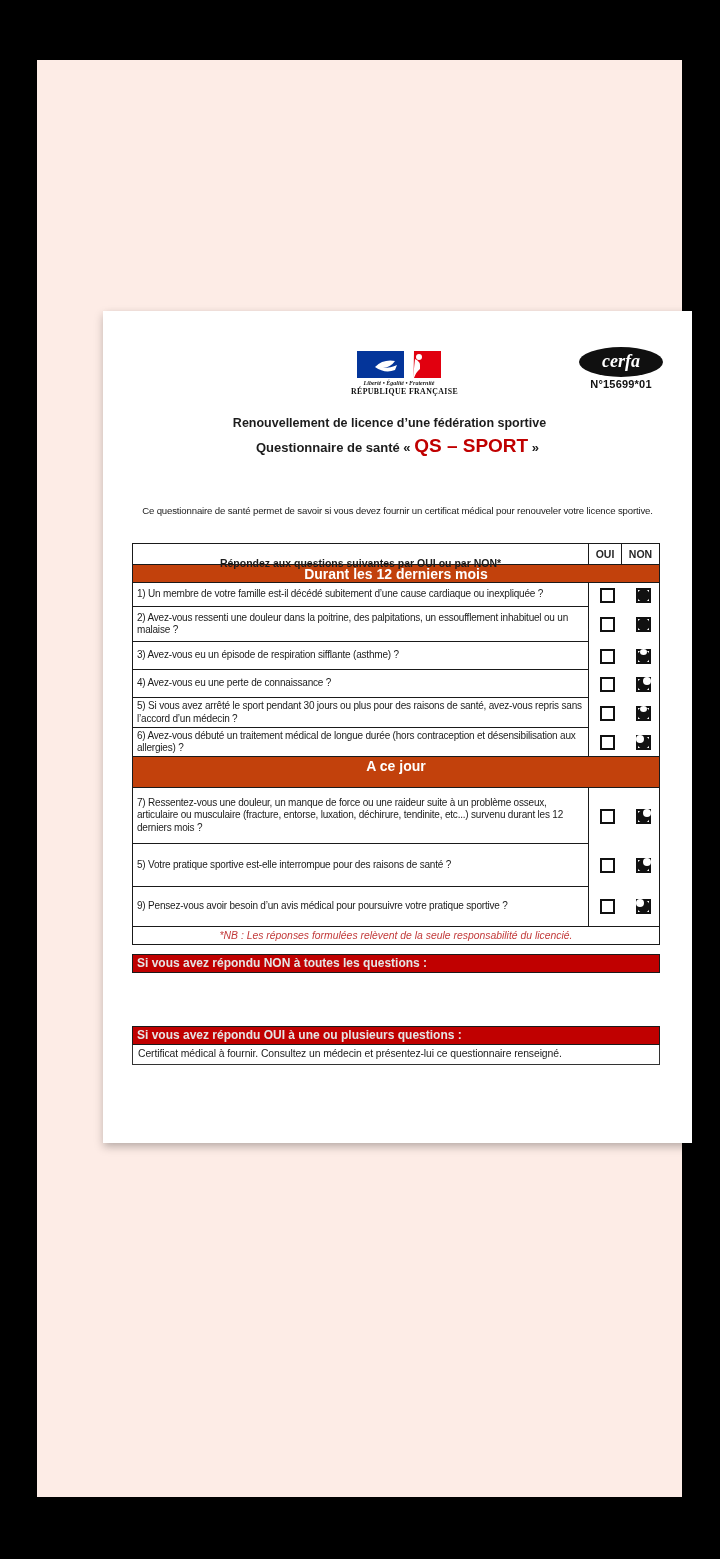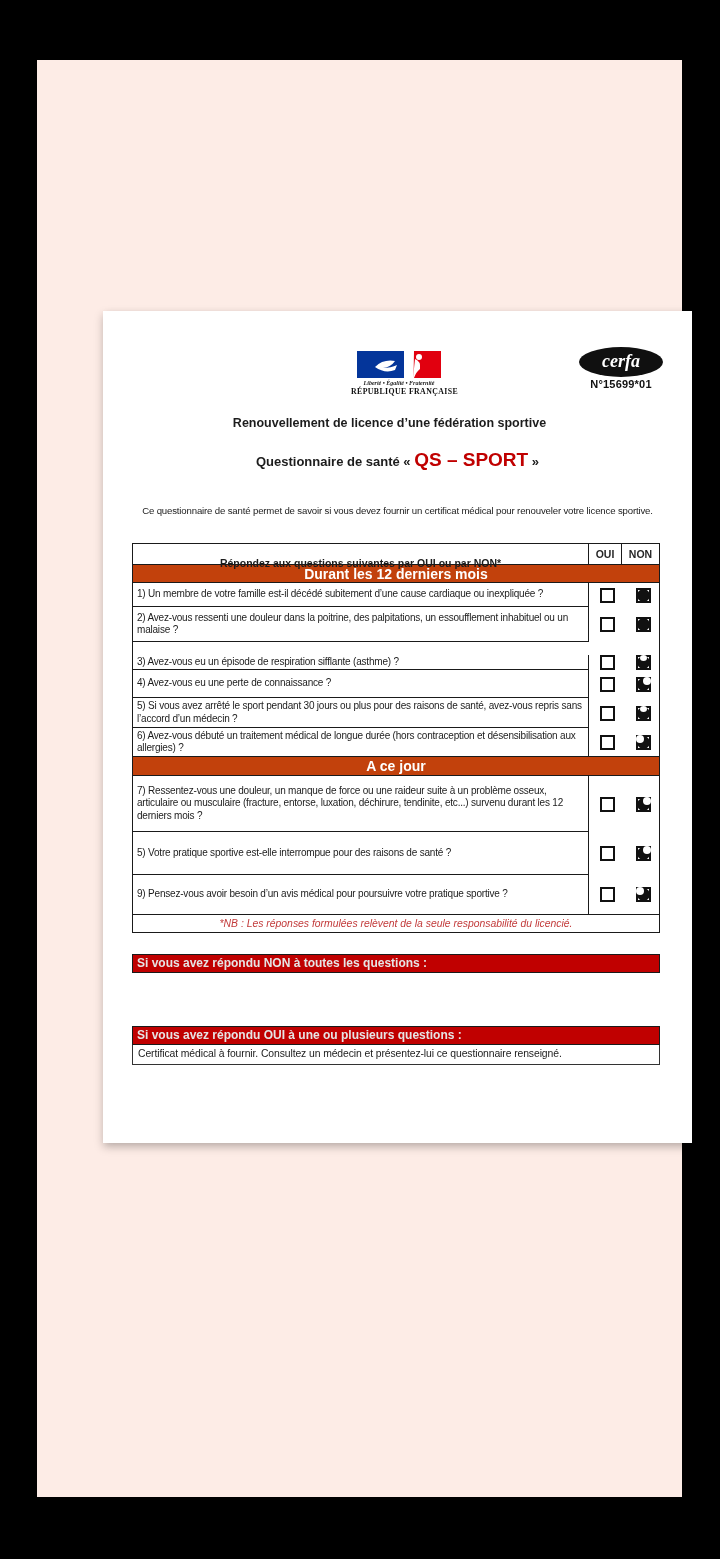--- a/index.html
+++ b/index.html
@@ -16,21 +16,21 @@
   .motto { font-family:"Liberation Serif","DejaVu Serif",serif; font-style:italic; font-weight:bold; font-size:6px; white-space:nowrap; color:#222; }
   .republic { font-family:"Liberation Serif","DejaVu Serif",serif; font-weight:bold; font-size:7.8px; letter-spacing:.4px; white-space:nowrap; color:#111; margin-top:1px; }
   .cerfa { position:absolute; left:473px; top:36px; width:90px; text-align:center; }
   .cerfa-oval { width:84px; height:30px; margin:0 auto; background:#101010; border-radius:50%;
                 color:#fff; font-family:"Liberation Serif","DejaVu Serif",serif; font-style:italic; font-weight:bold;
                 font-size:18px; line-height:28px; }
   .cerfa-number { font-size:11px; font-weight:bold; color:#111; margin-top:1px; letter-spacing:.2px; }
 
   
   .title1 { position:absolute; top:105px; left:0; right:16px; text-align:center; font-weight:bold; font-size:12.5px; color:#1c1c1c; }
-  .title2 { position:absolute; top:138px; left:0; right:0; text-align:center; font-weight:bold; font-size:13px; color:#1c1c1c; }
+  .title2 { position:absolute; top:124px; left:0; right:0; text-align:center; font-weight:bold; font-size:13px; color:#1c1c1c; }
   .title2 .qs { font-size:19px; color:#c00000; }
   .intro { position:absolute; top:194px; left:0; right:0; text-align:center; font-size:9.6px; letter-spacing:-0.15px; white-space:nowrap; color:#222; }
 
   
   .qtable { position:absolute; top:232px; left:29px; width:528px; border:1px solid #1a1a1a; background:#fff; }
   .trow { display:flex; align-items:stretch; }
   .qcell { flex:1 1 auto; display:flex; align-items:center; padding:1px 4px; font-size:10px; letter-spacing:-0.2px; line-height:1.22; color:#1c1c1c; }
   .qcell.bordered { border-bottom:1px solid #1a1a1a; }
   .ccell { flex:0 0 71px; border-left:1px solid #1a1a1a; display:flex; align-items:center; }
   .cb { position:relative; display:inline-block; width:15px; height:15px; border:2px solid #111; background:#fff; }
@@ -41,23 +41,23 @@
   .cb.checked.m-tr::after { content:""; position:absolute; width:8px; height:8px; border-radius:50%; background:#fff; top:-2px; right:-2px; }
   .cb.checked.m-tl::after { content:""; position:absolute; width:8px; height:8px; border-radius:50%; background:#fff; top:-2px; left:-2px; }
 
   .hrow { height:20px; }
   .hcell { justify-content:center; font-weight:bold; font-size:10.5px; letter-spacing:0; text-align:center;margin-top:18px; }
   .hcol { flex:0 0 33px; border-left:1px solid #1a1a1a; display:flex; align-items:center; justify-content:center; font-weight:bold; font-size:10.5px; }
   .hcol.non-h { flex:0 0 38px; }
 
   .band { height:19px; background:#c2410c; border-top:1px solid #1a1a1a; border-bottom:1px solid #1a1a1a;
           color:#fff; font-weight:bold; font-size:14px; text-align:center; line-height:18px; }
-  .band.second { height:20px; }
+  .band.second { height:32px; }
 
-  .r-q1 { height:24px; } .r-q2 { height:35px; } .r-q3 { height:28px;align-items:flex-end; } .r-q4 { height:28px; }
+  .r-q1 { height:24px; } .r-q2 { height:35px; } .r-q3 { height:28px; } .r-q4 { height:28px; }
   .r-q5 { height:30px; } .r-q6 { height:28px; } .r-q7 { height:56px; } .r-q8 { height:43px; } .r-q9 { height:39px; }
 
   .footnote { height:18px; border-top:1px solid #1a1a1a; text-align:center; font-size:10.4px; font-style:italic;
               color:#c23a3a; line-height:17px; }
 
   
   .result-box { position:absolute; left:29px; width:528px; }
   .result-box.first { top:643px; }
   .result-box.second { top:715px; }
   .result-title { height:19px; background:#c00000; border:1px solid #1a1a1a; color:#e5e5e5; font-weight:bold;

